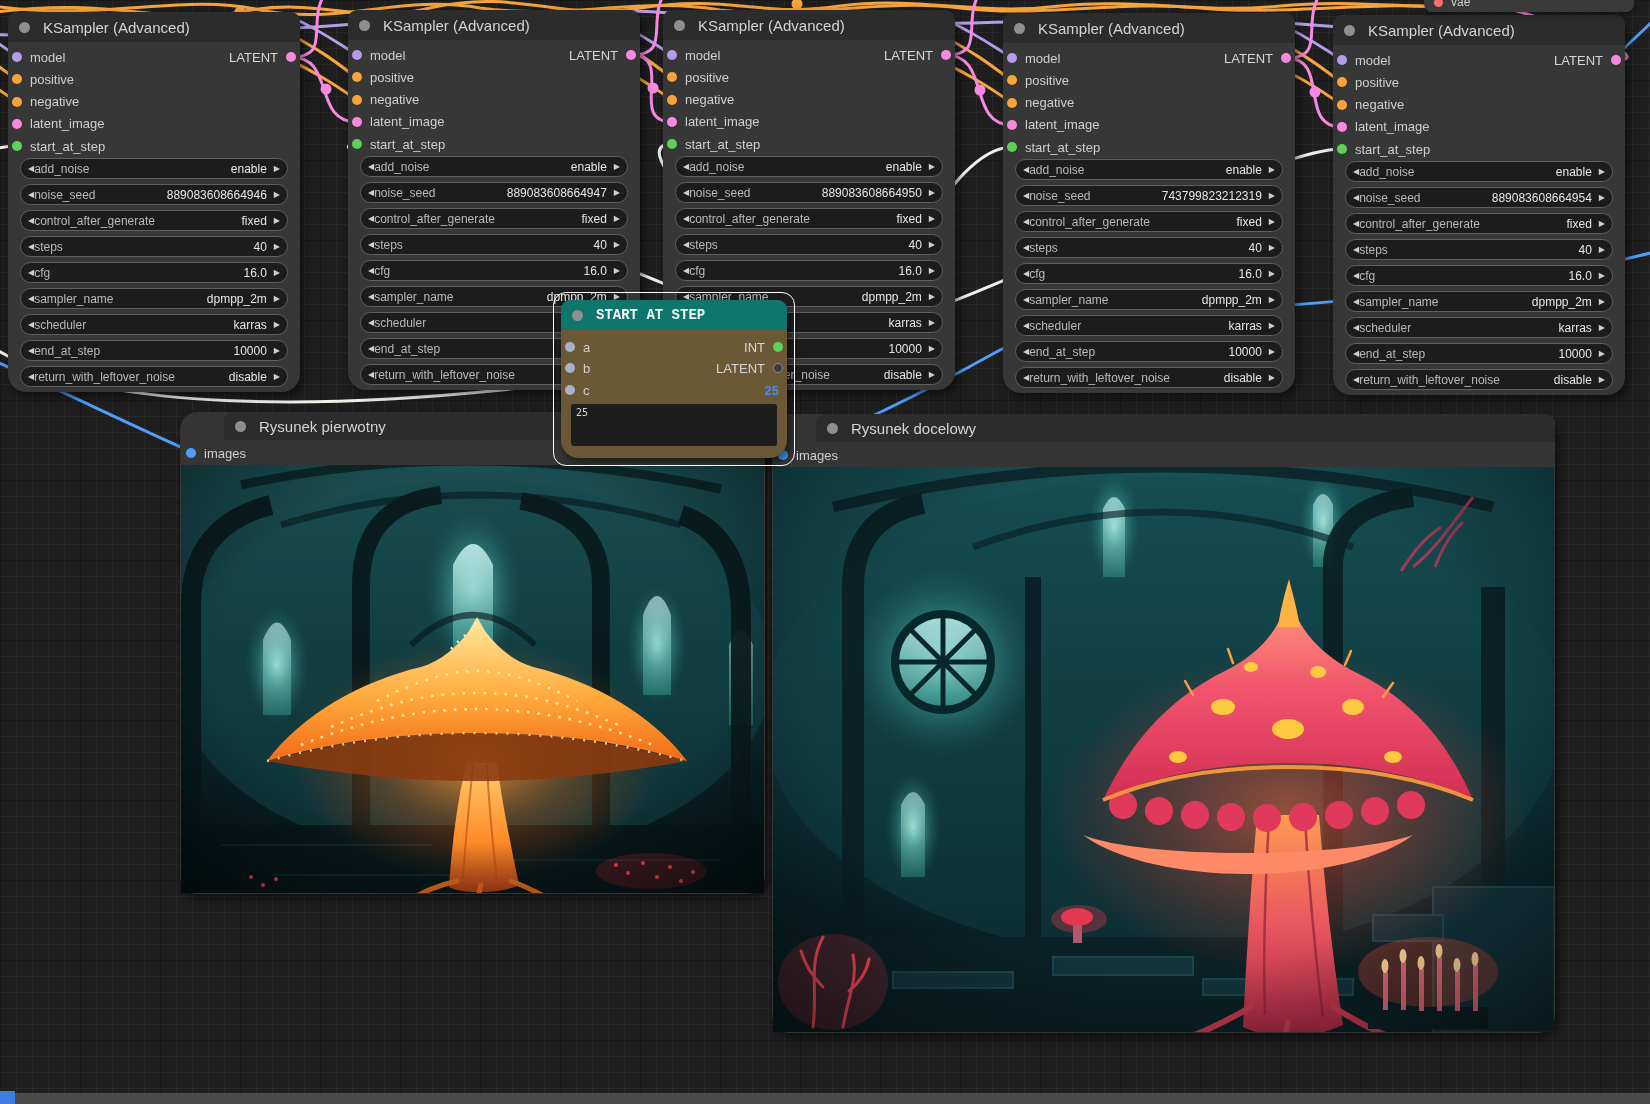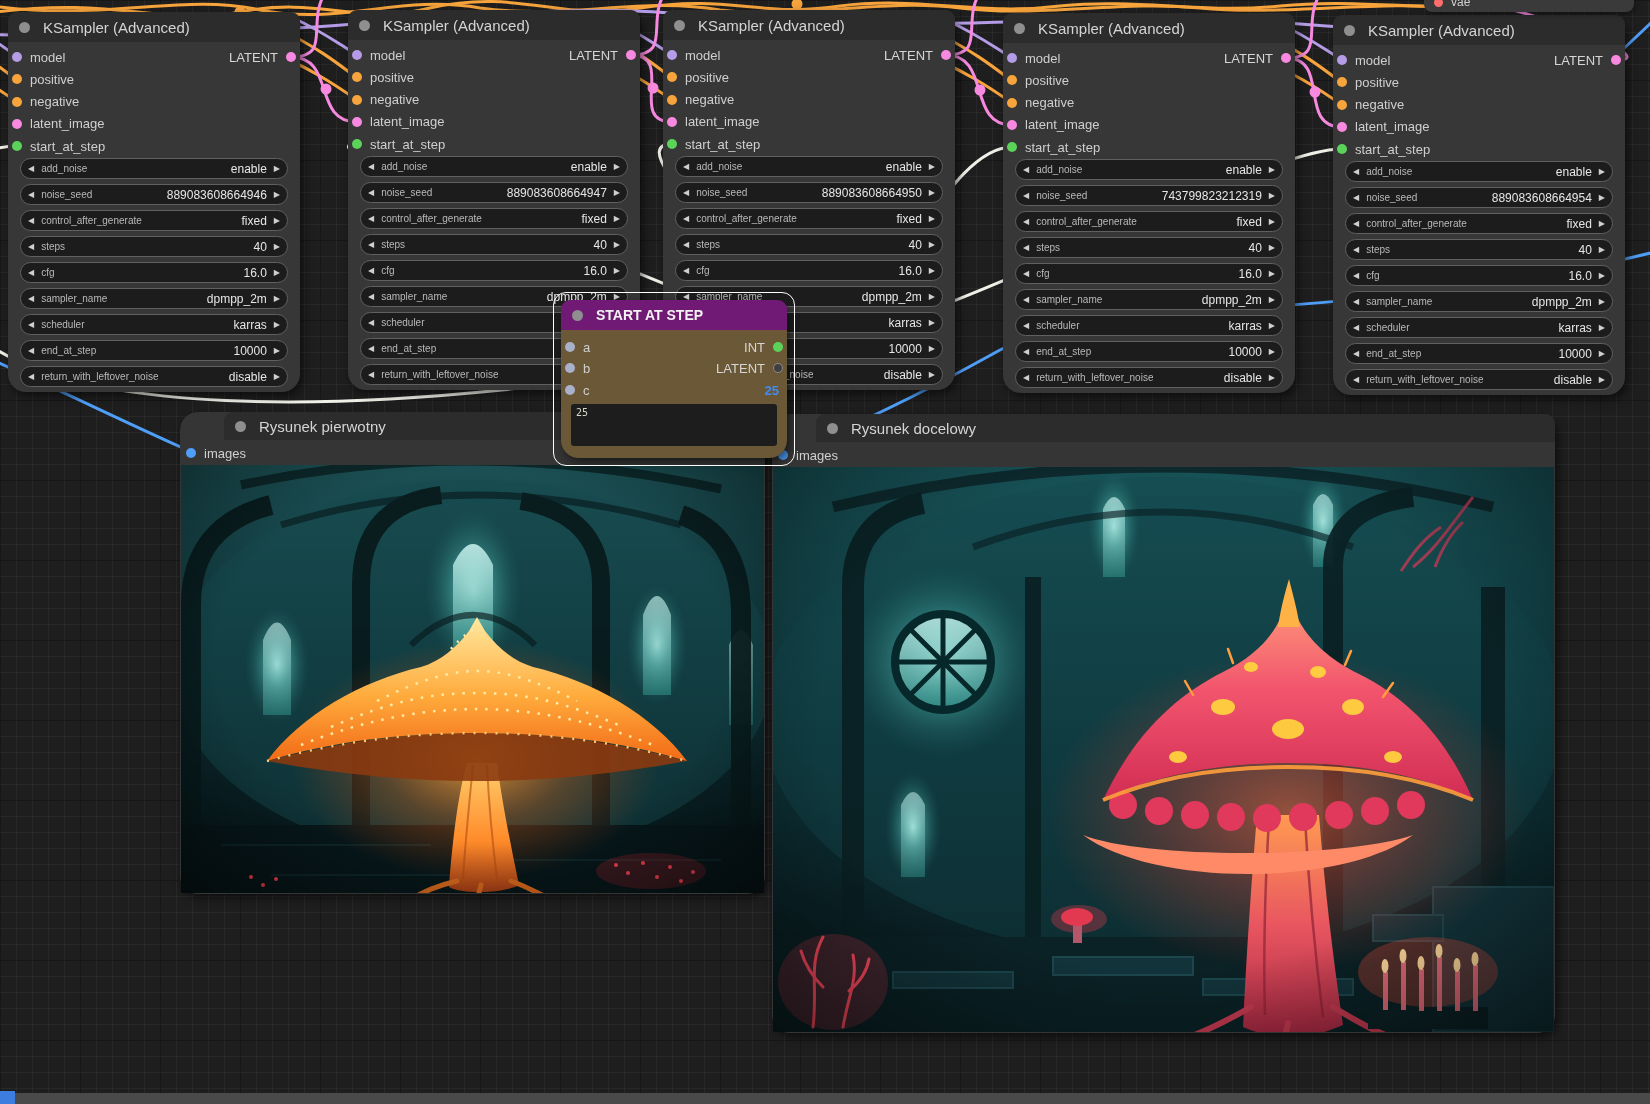--- a/index.html
+++ b/index.html
@@ -25,21 +25,21 @@
   .io-row{position:absolute;left:0;right:0;height:20px;display:flex;align-items:center;}
   .dot{width:10px;height:10px;border-radius:50%;flex:0 0 auto;}
   .in-dot{margin-left:4px;}
   .io-label{margin-left:8px;font-size:13px;color:#cfcfcf;white-space:nowrap;}
   .out-label{margin-left:auto;font-size:13px;color:#d6d6d6;}
   .out-dot{margin-left:8px;margin-right:4px;}
   .pill{position:absolute;left:12px;right:12px;height:21px;background:#1c1c1c;
     border:1px solid #606060;border-radius:11px;display:flex;align-items:center;
     padding:0 7px;box-sizing:border-box;}
   .pill .arr{font-size:8px;color:#cfcfcf;line-height:1;}
-  .pill .wname{margin-left:7px;font-size:10px;color:#b9b9b9;white-space:nowrap;overflow:hidden;}
+  .pill .wname{font-size:12px;color:#b9b9b9;white-space:nowrap;overflow:hidden;}
   .pill .wval{margin-left:auto;margin-right:7px;font-size:12px;color:#e6e6e6;white-space:nowrap;}
   
   #start-node{left:561px;top:300px;width:226px;height:158px;background:#6b5836;z-index:3;}
   #start-node .node-title{background:#413626;}
   #start-node .title-text{color:#f2f2f2;font-weight:bold;font-size:14px;}
   .sel-ring{position:absolute;left:-8px;top:-8px;right:-8px;bottom:-8px;
     border:1.5px solid #ffffff;border-radius:13px;pointer-events:none;}
   .cval{margin-left:auto;margin-right:8px;font-size:13px;font-weight:bold;}
   #start-textarea{position:absolute;left:10px;top:104px;right:10px;height:42px;background:#1d1d1d;
     border-radius:3px;color:#d8d8c8;font-family:"DejaVu Sans Mono",monospace;font-size:10px;
@@ -530,21 +530,21 @@
           <span class="arr">◀</span>
           <span class="wname">return_with_leftover_noise</span>
           <span class="wval">disable</span>
           <span class="arr">▶</span>
         </div>
       </div>
     </div>
 
   <div class="node" id="start-node" style="background: rgb(107, 88, 54);">
     <div class="sel-ring" style="border-color: rgb(255, 255, 255);"></div>
-    <div class="node-title" style="background: #701a75;">
+    <div class="node-title" style="background: #0f766e; font-family: Liberation Mono, monospace;">
       <span class="collapse-dot"></span>
       <span class="title-text">START AT STEP</span>
     </div>
     <div class="io-row" style="top:37px">
       <span class="dot in-dot" style="background: rgb(169, 176, 201);"></span>
       <span class="io-label">a</span>
       <span class="out-label">INT</span>
       <span class="dot out-dot" style="background: rgb(91, 211, 91);"></span>
     </div>
     <div class="io-row" style="top:58px">

